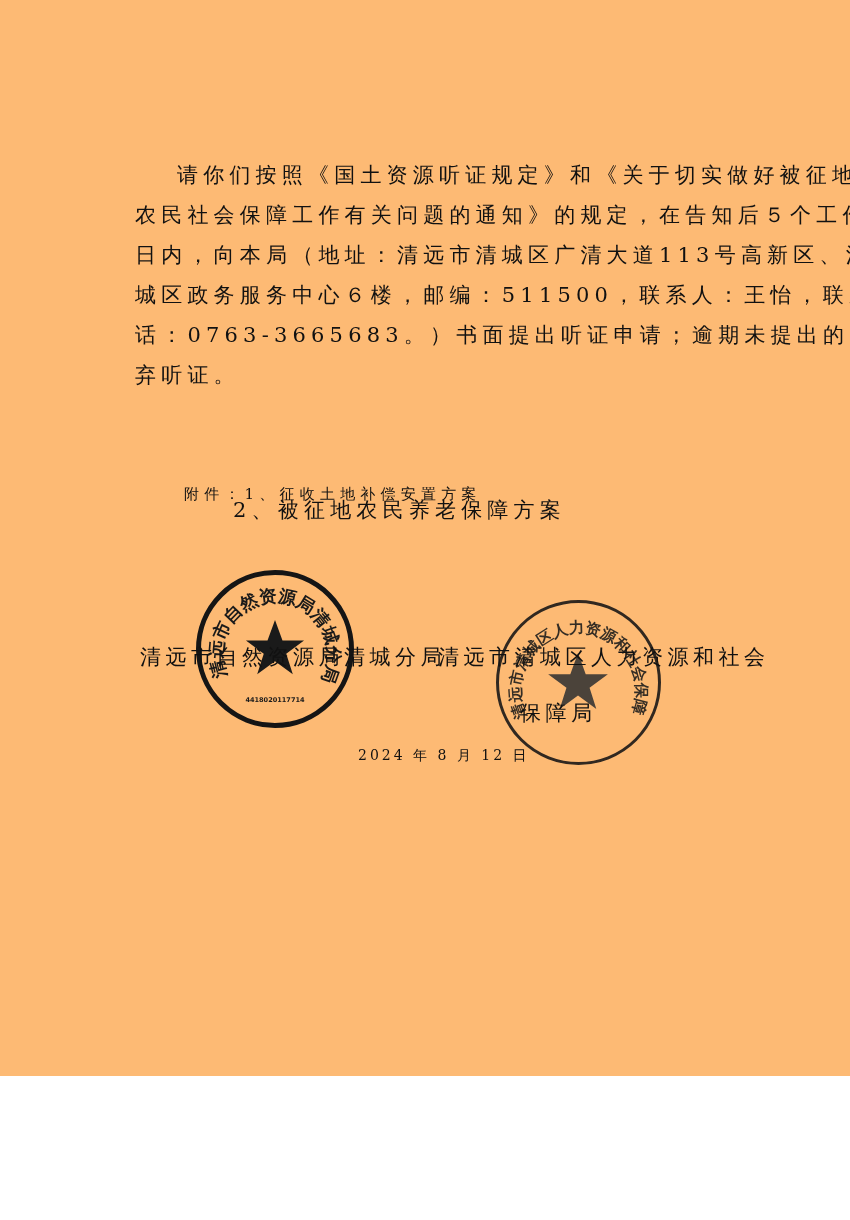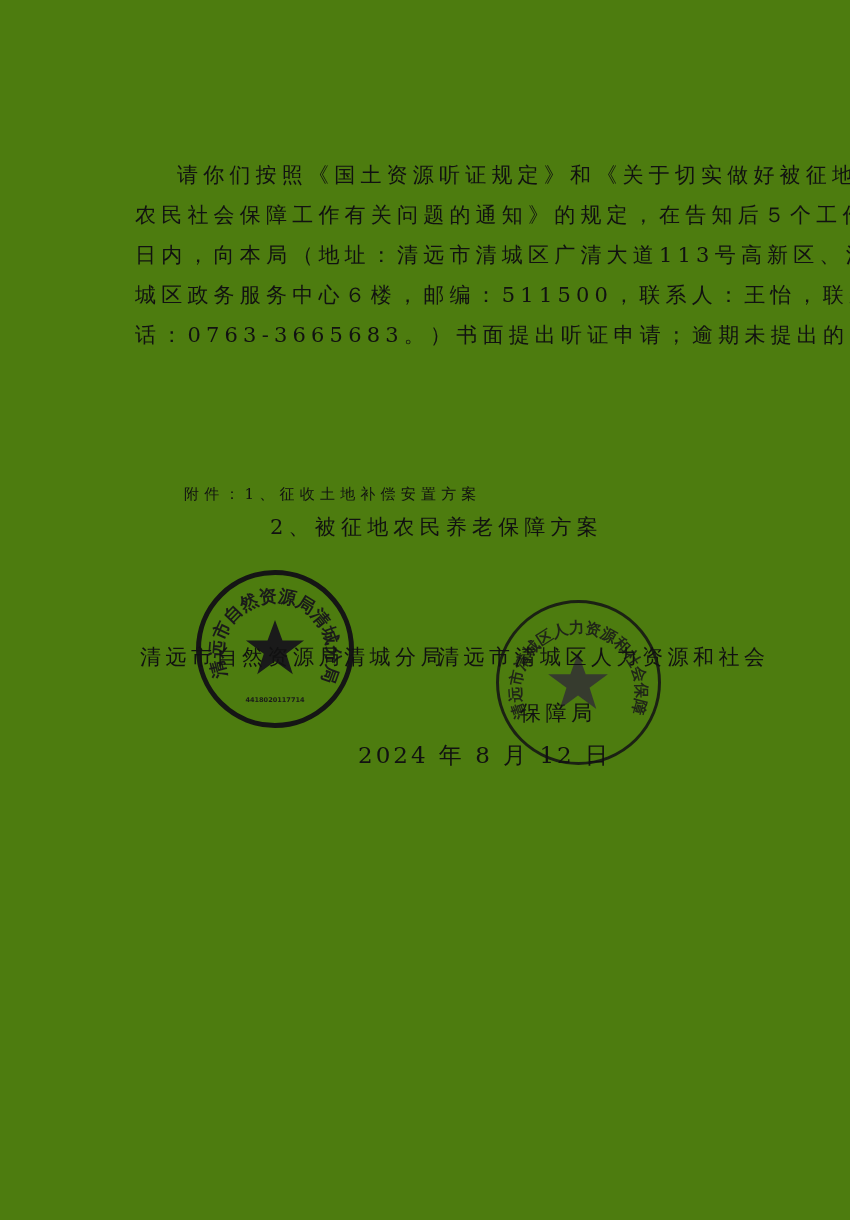--- a/index.html
+++ b/index.html
@@ -12,22 +12,22 @@
     height: 1220px;
     position: relative;
     overflow: hidden;
     font-family: "DejaVu Serif", "Liberation Serif", serif;
     color: #111111;
   }
   .page {
     position: absolute;
     left: 0; top: 0;
     width: 850px;
-    height: 1220px;
-    background: #4d7c0f;
+    height: 1076px;
+    background: #fdba74;
   }
   .line {
     position: absolute;
     left: 135px;
     width: 590px;
     font-size: 21px;
     line-height: 26px;
     letter-spacing: 5.2px;
     white-space: nowrap;
   }
@@ -38,21 +38,21 @@
     position: absolute;
     font-size: 21px;
     line-height: 26px;
     letter-spacing: 4.5px;
     white-space: nowrap;
   }
   .date {
     position: absolute;
     left: 358px;
     top: 742px;
-    font-size: 23px;
+    font-size: 14px;
     line-height: 26px;
     letter-spacing: 3px;
     white-space: nowrap;
   }
   .stamp {
     position: absolute;
     border-radius: 50%;
     border: 5px solid #151515;
     box-sizing: border-box;
   }
@@ -62,24 +62,25 @@
 </head>
 <body>
 
 <div class="page">
 
   <div class="line indent" style="top:162px;">请你们按照《国土资源听证规定》和《关于切实做好被征地</div>
   <div class="line" style="top:202px;">农民社会保障工作有关问题的通知》的规定，在告知后５个工作</div>
   <div class="line" style="top:242px;">日内，向本局（地址：清远市清城区广清大道113号高新区、清</div>
   <div class="line" style="top:282px;">城区政务服务中心６楼，邮编：511500，联系人：王怡，联系电</div>
   <div class="line" style="top:322px;">话：0763-3665683。）书面提出听证申请；逾期未提出的，视作放</div>
+  <div class="line" style="top:362px;">弃听证。</div>
 
 
   <div class="attach1" style="top:481px;">附件：1、征收土地补偿安置方案</div>
-  <div class="attach2" style="top:514px;margin-left:37px;">2、被征地农民养老保障方案</div>
+  <div class="attach2" style="top:497px;">2、被征地农民养老保障方案</div>
 
   <div class="stamp" style="left:196px; top:570px; width:158px; height:158px;">
     <svg viewBox="0 0 158 158">
       <defs>
         <path id="arcL" d="M 30,112 A 56,56 0 1,1 128,112"></path>
       </defs>
       <text class="stamp-text" font-size="19">
         <textPath href="#arcL" startOffset="2%">清远市自然资源局清城分局</textPath>
       </text>
       <polygon points="79,48 87,70 110,70 91,84 98,106 79,92 60,106 67,84 48,70 71,70" fill="#1a1a1a"></polygon>

